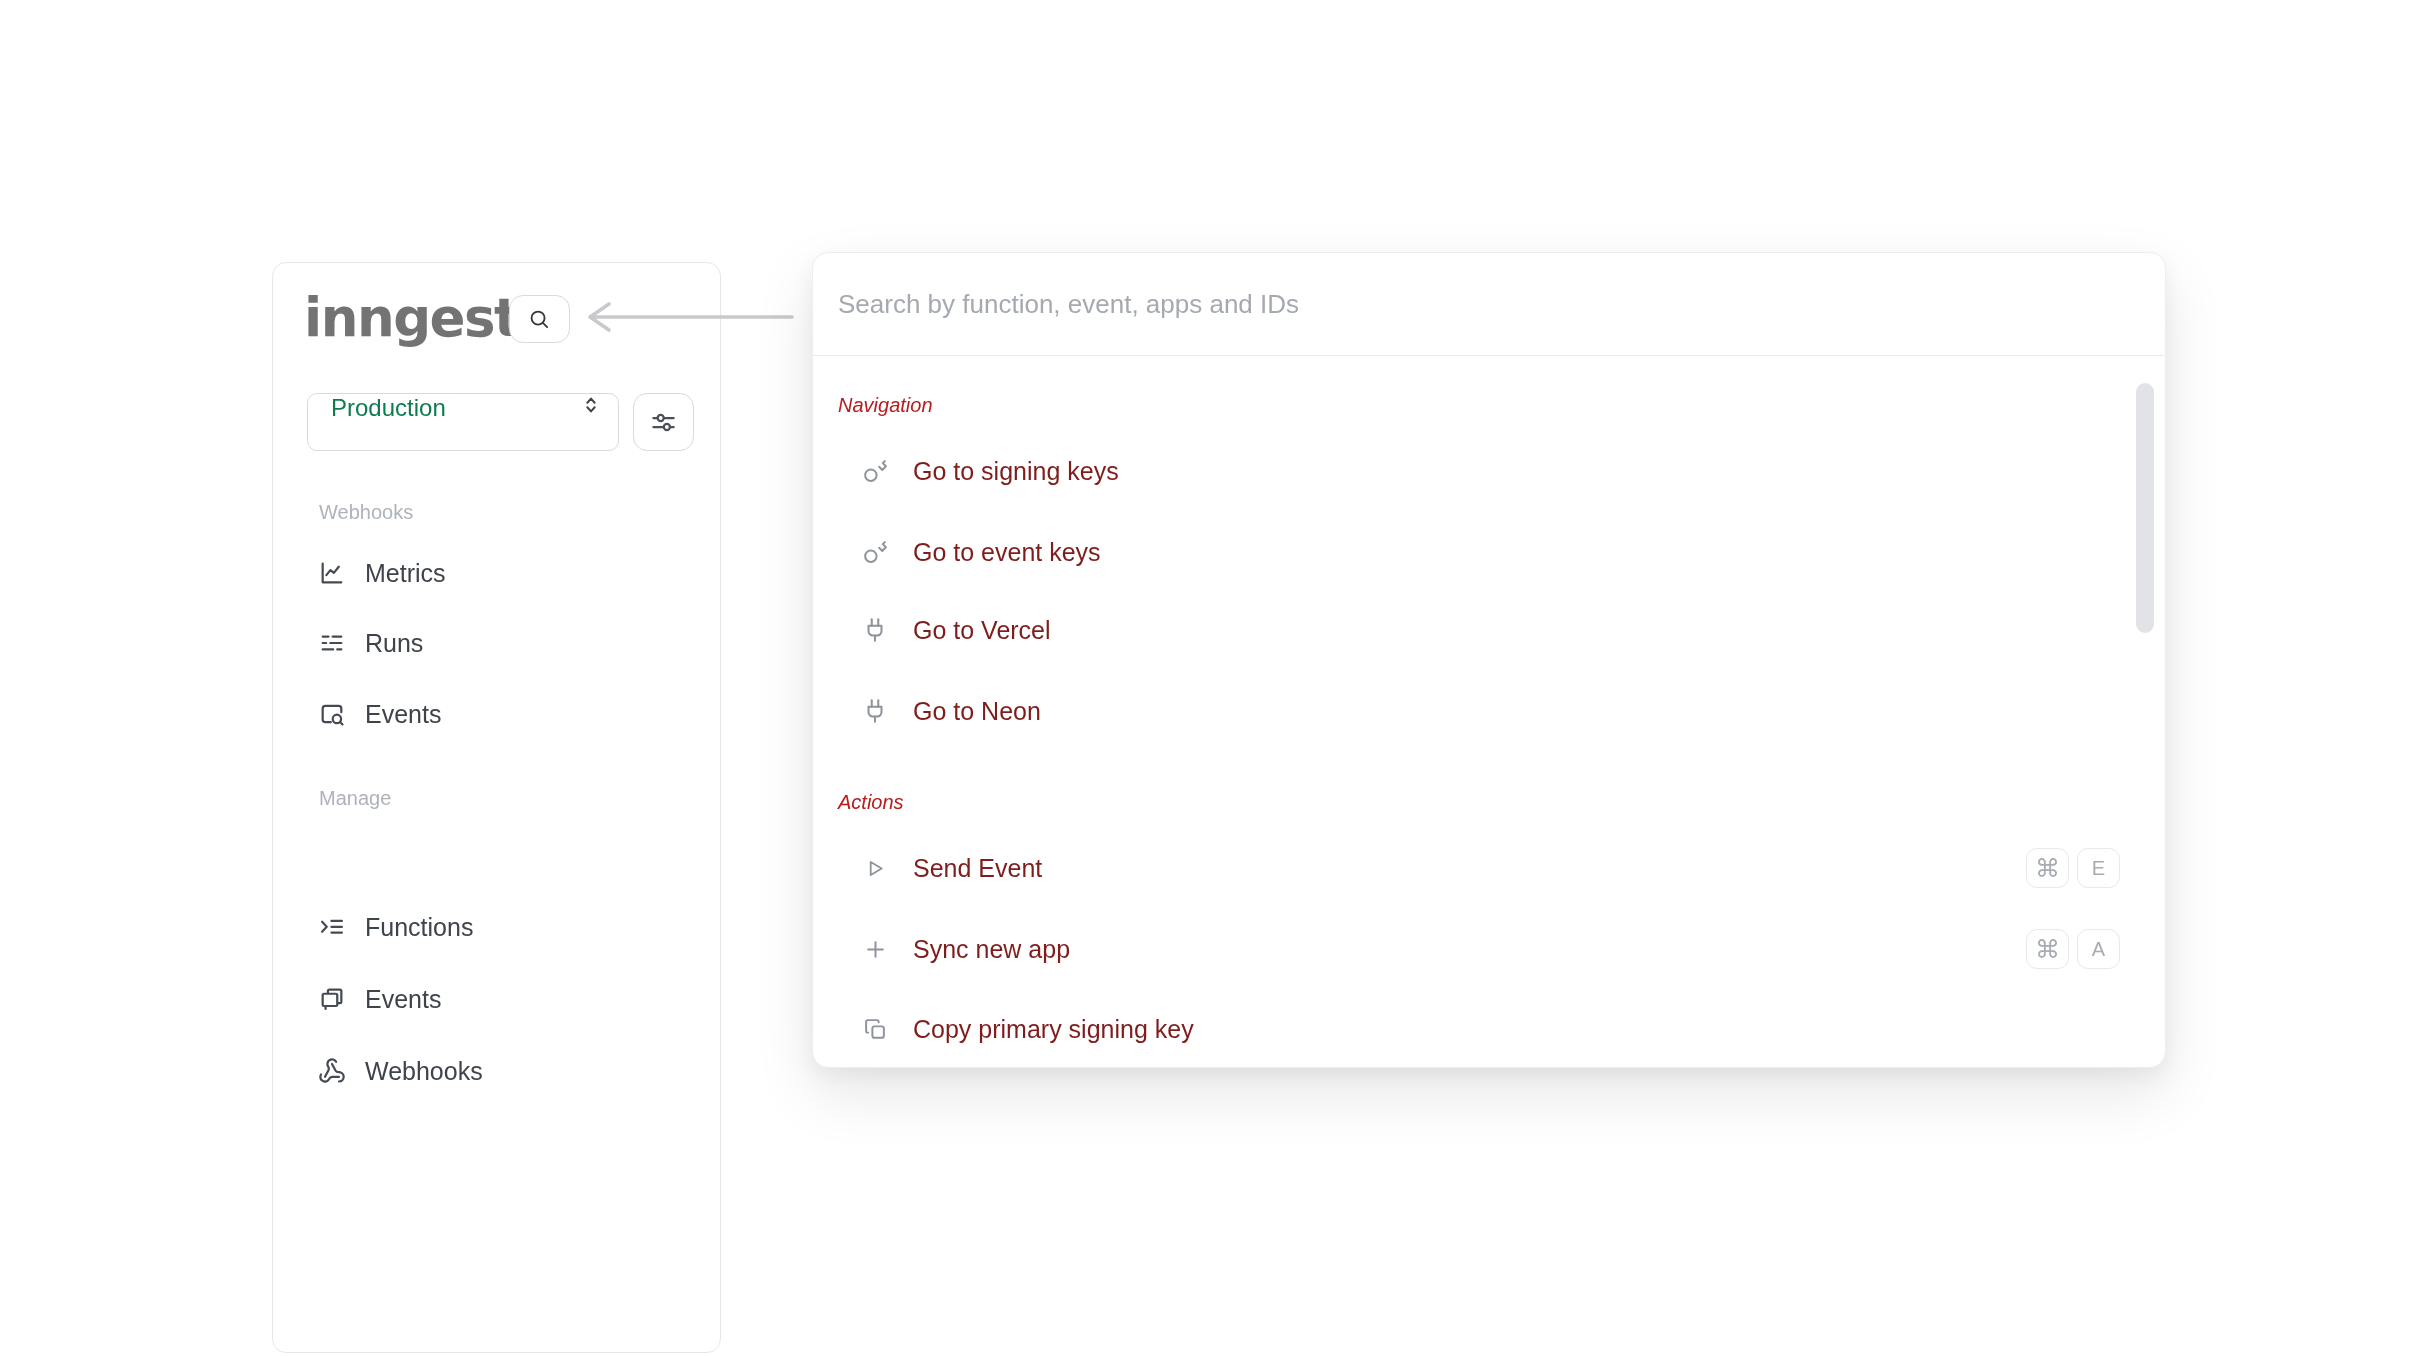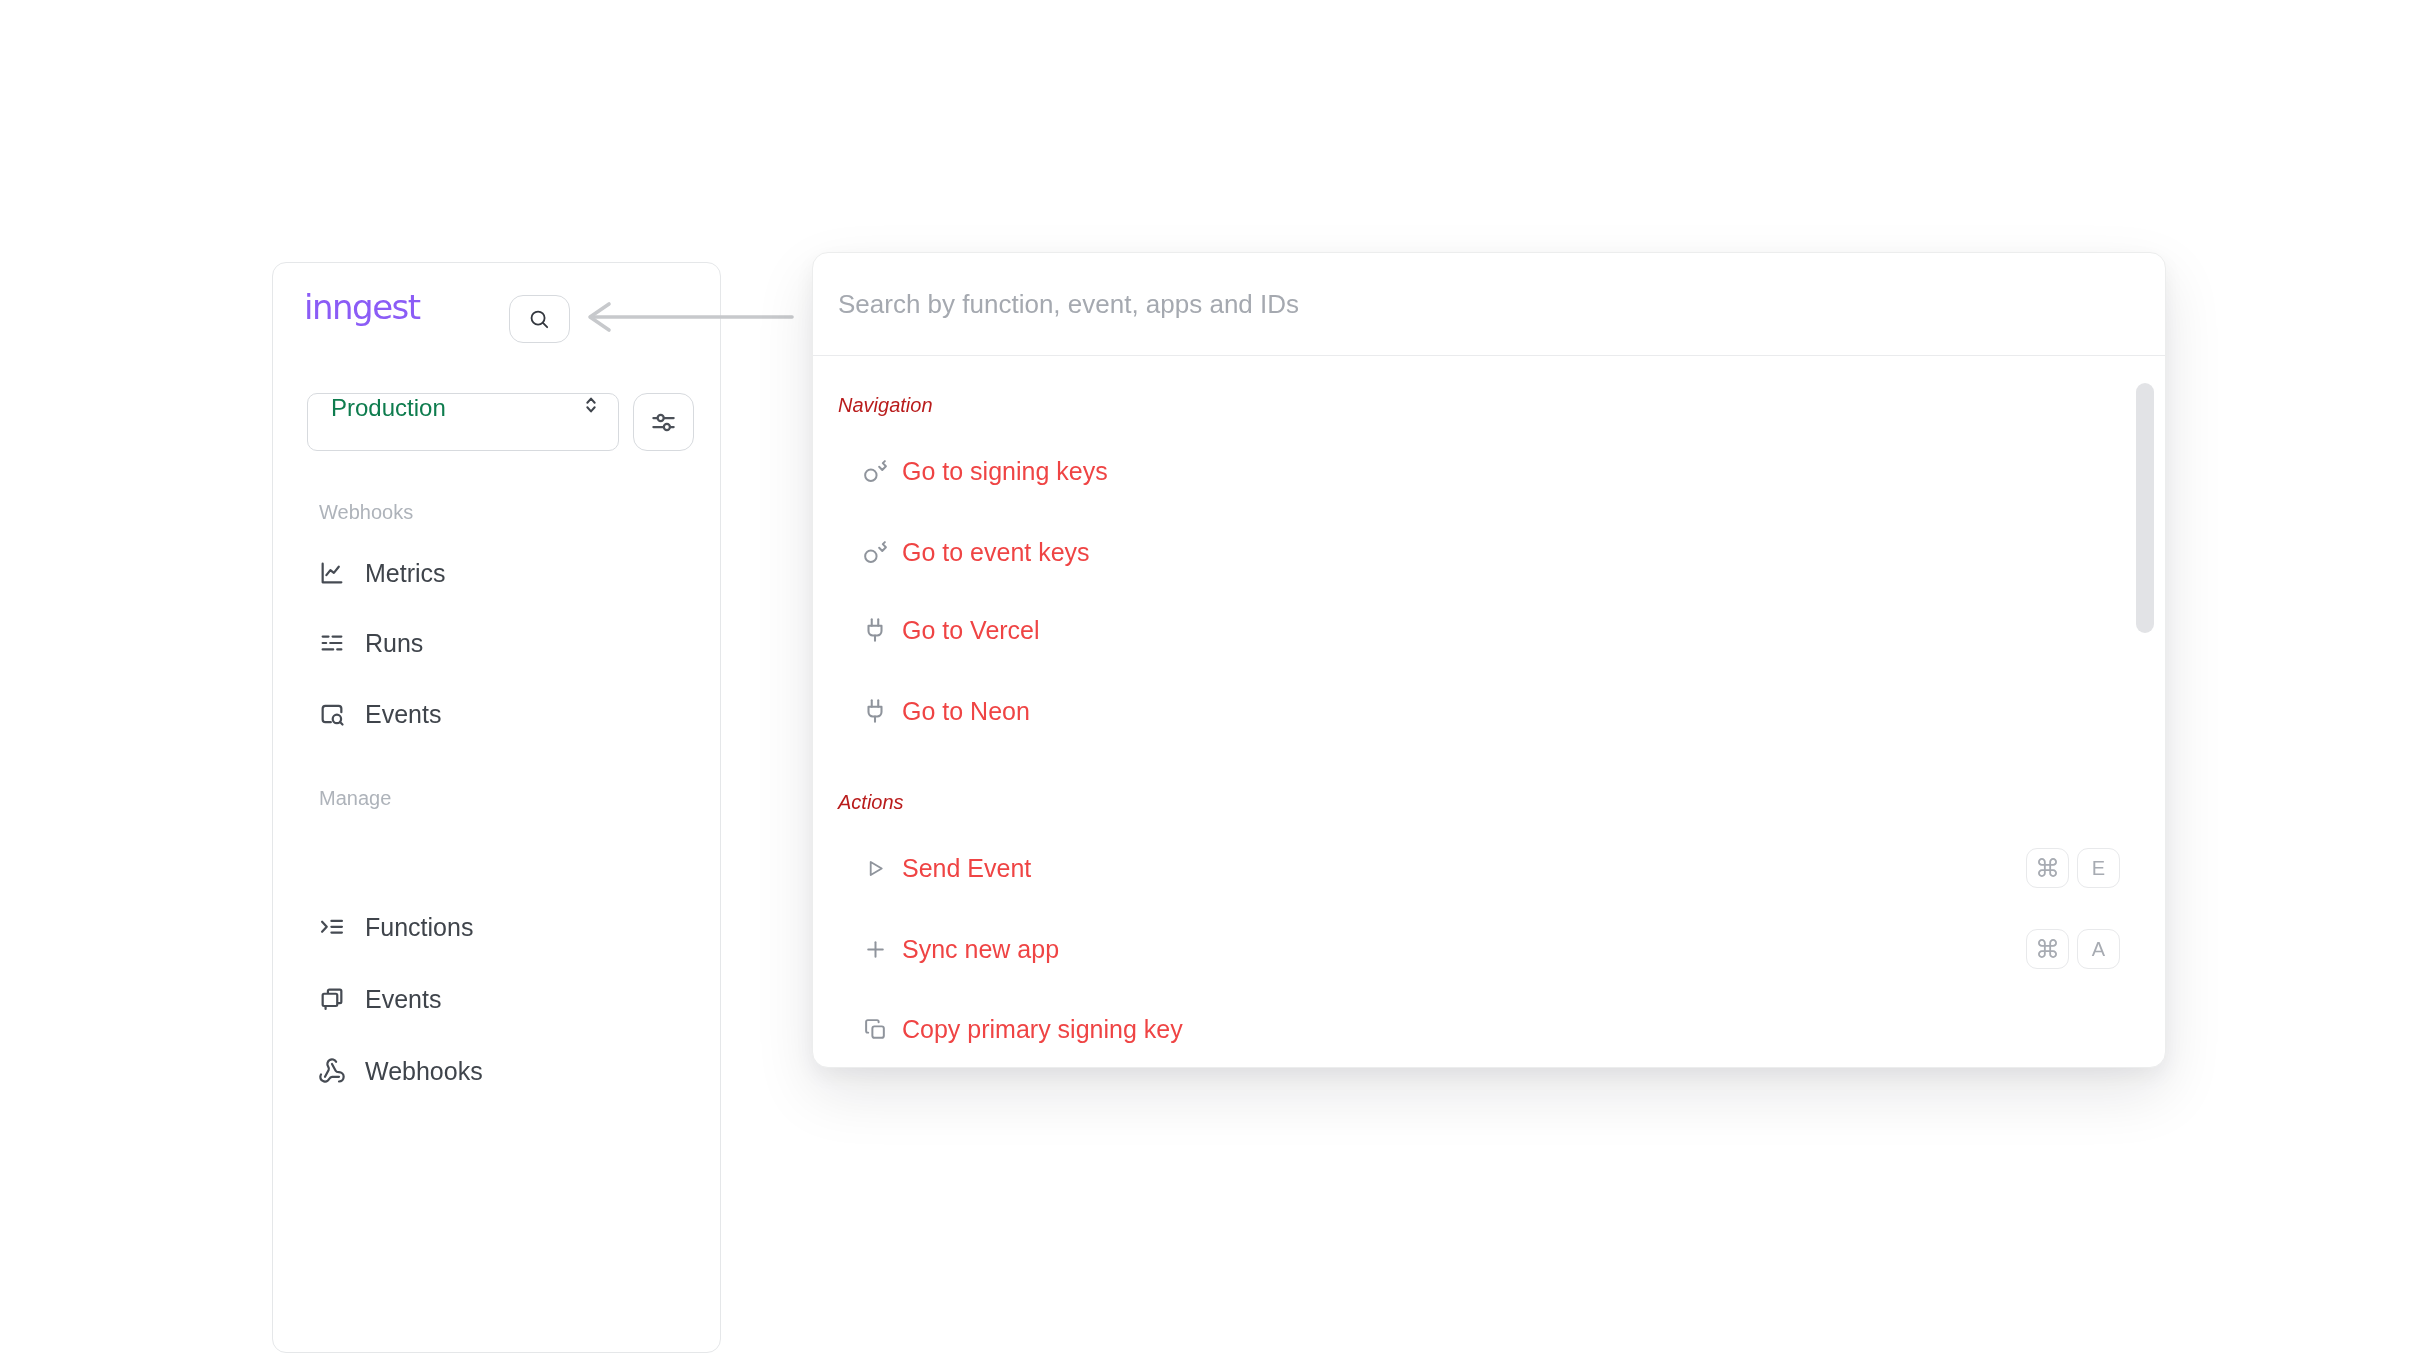--- a/index.html
+++ b/index.html
@@ -4,22 +4,22 @@
 <style>
   * { margin: 0; padding: 0; box-sizing: border-box; }
   html, body { width: 2414px; height: 1356px; overflow: hidden; background: #ffffff;
     font-family: "Liberation Sans", "DejaVu Sans", sans-serif; color: #1c1e23; }
   .abs { position: absolute; }
 
   
   #sidebar { left: 272px; top: 262px; width: 449px; height: 1091px;
     background: #ffffff; border: 1px solid #e5e7e9; border-radius: 14px;
     position: absolute; }
-  .logo { left: 31px; top: 24px; font-size: 34px; font-weight: 400;
-    letter-spacing: -1.5px; color: #8b5cf6; font-family: "DejaVu Sans", "Liberation Sans", sans-serif; }
+  .logo { left: 31px; top: 24px; font-size: 53px; font-weight: 700;
+    letter-spacing: -1.5px; color: #737373; font-family: "DejaVu Sans", "Liberation Sans", sans-serif; }
   .search-btn { left: 236px; top: 32px; width: 61px; height: 48px;
     border: 1.5px solid #d7dade; border-radius: 14px; background: #fff;
     display: flex; align-items: center; justify-content: center; cursor: pointer; }
   .env-select { left: 34px; top: 130px; width: 312px; height: 58px;
     border: 1px solid #d7dade; border-radius: 10px; background: #fff;
     display: flex; align-items: flex-start; padding: 0 16px 0 23px; cursor: pointer; }
   .env-select .env-label { font-size: 24px; font-weight: 500; color: #0e7c4e; flex: 1; }
   .filter-btn { left: 360px; top: 130px; width: 61px; height: 58px;
     border: 1px solid #d7dade; border-radius: 14px; background: #fff;
     display: flex; align-items: center; justify-content: center; cursor: pointer; }
@@ -41,21 +41,21 @@
   .pal-input { border: none; outline: none; width: 95%; margin-left: 25px;
     font-size: 26px; color: #1c1e23; background: transparent;
     font-family: "Liberation Sans", "DejaVu Sans", sans-serif; }
   .pal-input::placeholder { color: #a5a9b0; opacity: 1; }
   .group-label { left: 25px; height: 26px; font-size: 20px; color: #b91c1c;
     display: flex; align-items: center; font-style: italic; }
   .pal-item { left: 0; width: 100%; height: 44px; display: flex; align-items: center;
     padding-left: 49px; cursor: pointer; }
   .pal-item .ic { width: 26px; height: 26px; color: #8f949c; flex: 0 0 26px;
     display: flex; align-items: center; justify-content: center; }
-  .pal-item .lbl { margin-left: 14px; font-size: 25px; color: #ef4444; }
+  .pal-item .lbl { margin-left: 25px; font-size: 25px; color: #7f1d1d; }
   .keys { position: absolute; right: 45px; display: flex; gap: 8px; align-items: center; }
   .keycap { width: 43px; height: 40px; border: 1.5px solid #e8e9eb; border-radius: 11px;
     background: #fff; color: #a7abb2; display: flex; align-items: center;
     justify-content: center; font-size: 20px; }
   .keycap.cmd { font-size: 25px; }
   .scroll-thumb { left: 1323px; top: 130px; width: 18px; height: 250px;
     border-radius: 9px; background: #e2e3e6; position: absolute; cursor: pointer; }
 
   
   #arrow { left: 584px; top: 299px; position: absolute; color: #c7c9cc; }

